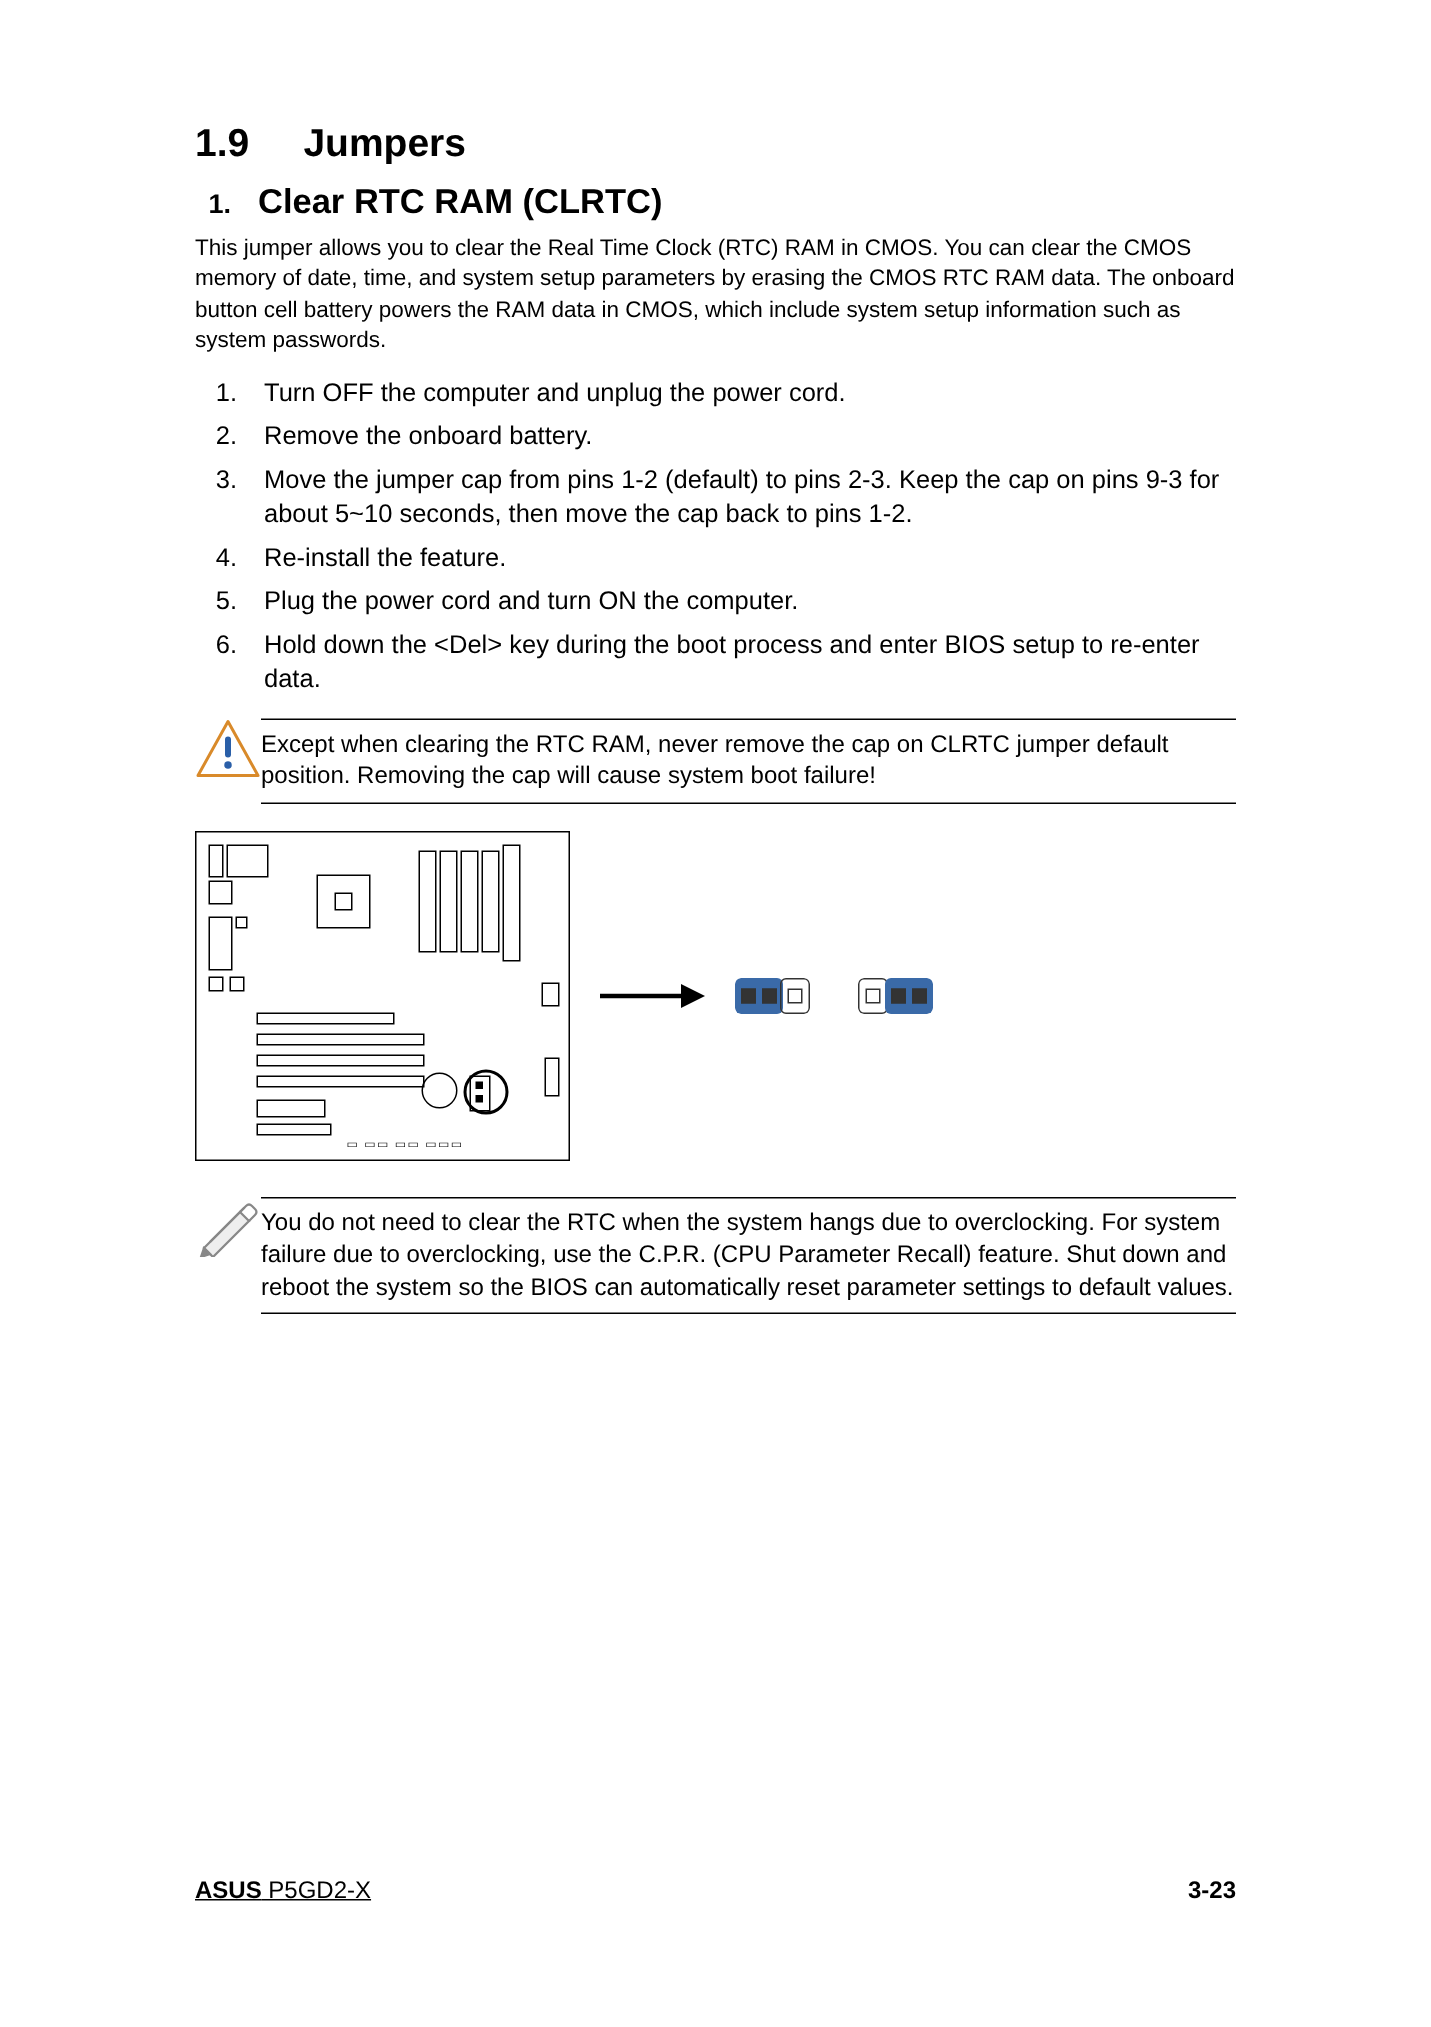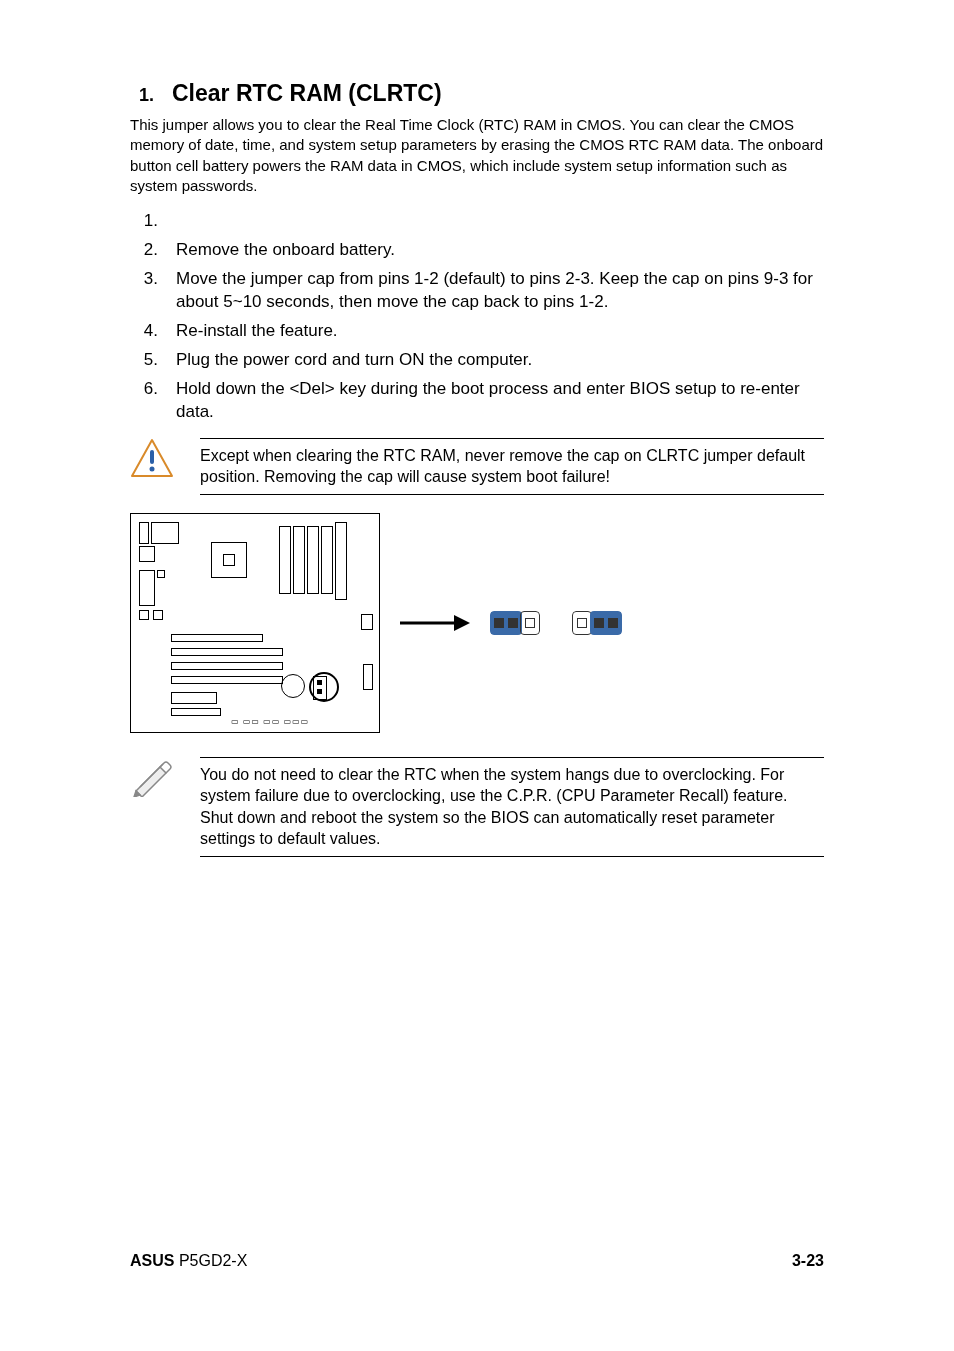--- a/index.html
+++ b/index.html
@@ -55,21 +55,20 @@
     line-height: 1.35;
     margin-bottom: 6px;
   }
   ol.steps li .step-num {
     width: 28px;
     text-align: right;
     flex: 0 0 28px;
   }
   .note-box {
     display: flex;
-    gap: 26px;
     align-items: flex-start;
     margin: 8px 0 18px 0;
   }
   .note-icon {
     width: 44px;
     height: 40px;
     flex: 0 0 44px;
     display: flex;
     align-items: center;
     justify-content: center;
@@ -201,40 +200,46 @@
   .footer {
     position: absolute;
     bottom: 30px;
     left: 130px;
     right: 130px;
     display:flex;
     justify-content:space-between;
     font-weight:bold;
     font-size:16px;
   }
-  .footer .model { font-weight:normal; }
+  .footer .model { font-weight:normal;text-decoration:underline; }
   .footer .model strong { font-weight:bold; }
 </style>
 </head>
 <body>
 
 <div class="page">
 
+  <h1 class="section-title">
+    <span>1.9</span>
+    &nbsp;&nbsp;&nbsp;
+    <span>Jumpers</span>
+  </h1>
 
   <div class="num-row">
     <span class="num-1">1.</span>
     <span class="subhead">Clear RTC RAM (CLRTC)</span>
   </div>
 
   <p class="indent-block para">This jumper allows you to clear the  Real Time Clock (RTC) RAM in CMOS. You can clear the CMOS memory of date, time, and system setup parameters by erasing the CMOS RTC RAM data. The onboard button cell battery powers the RAM data in CMOS, which include system setup information such as system passwords.</p>
 
 
   <ol class="steps">
     <li>
         <span class="step-num">1.</span>
+        <span>Turn OFF the computer and unplug the power cord.</span>
       </li>
     <li>
         <span class="step-num">2.</span>
         <span>Remove the onboard battery.</span>
       </li>
     <li>
         <span class="step-num">3.</span>
         <span>Move the jumper cap from pins 1-2 (default) to pins 2-3. Keep the cap on pins 9-3 for about 5~10 seconds, then move the cap back to pins  1-2.</span>
       </li>
     <li>

